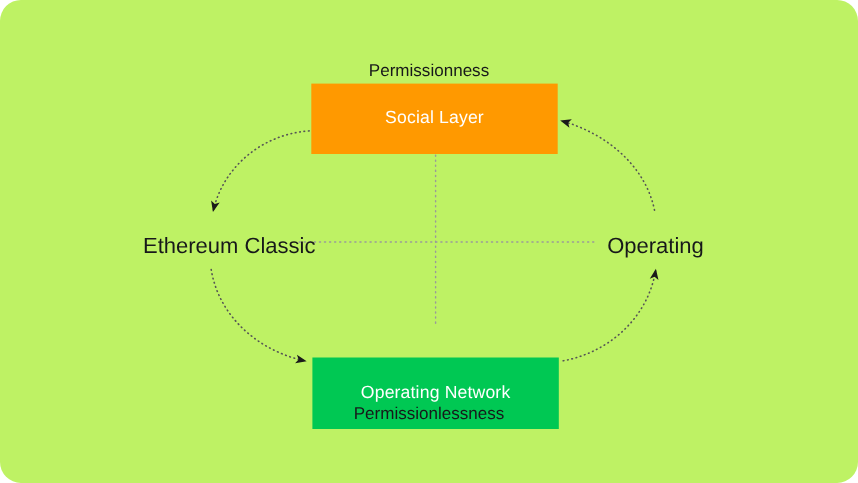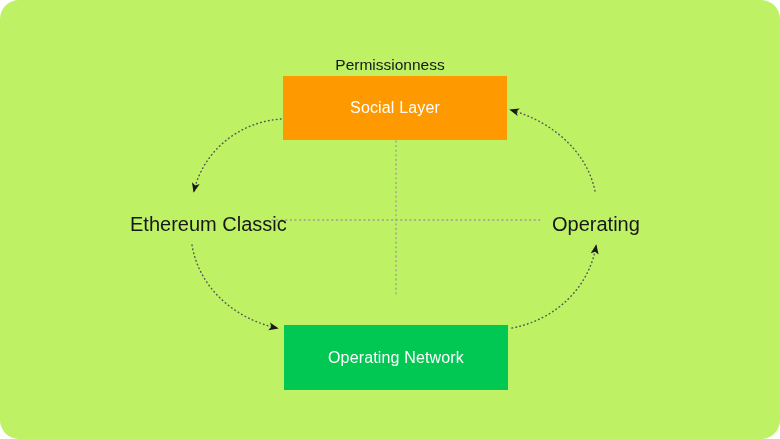--- a/index.html
+++ b/index.html
@@ -126,14 +126,15 @@
   </div>
 
   <div class="side-label" id="label-left">Ethereum Classic</div>
 
   <div class="side-label" id="label-right">Operating</div>
 
   <div class="node-box" id="node-operating-network">
     <span class="node-label">Operating Network</span>
   </div>
 
+  <div class="caption" id="caption-bottom">Permissionlessness</div>
 
 </div>
 
 </body></html>

